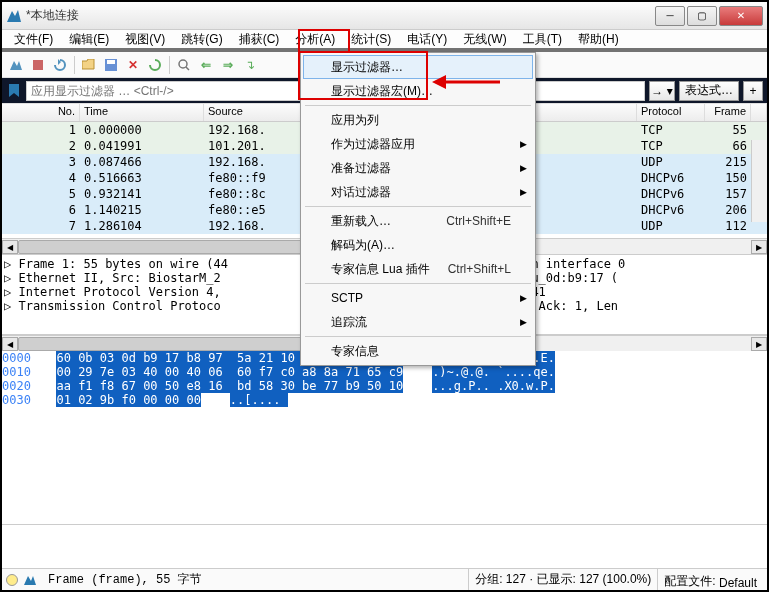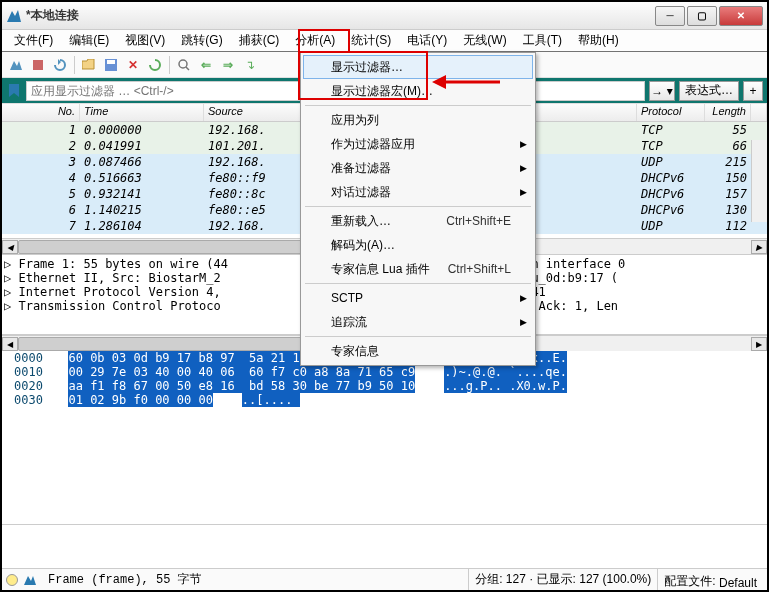--- a/index.html
+++ b/index.html
@@ -1,45 +1,45 @@
 <!DOCTYPE html>
 <html><head>
 <meta charset="utf-8">
 <style>
   * { box-sizing: border-box; margin: 0; padding: 0; }
   body { font-family: "Microsoft YaHei", Tahoma, sans-serif; font-size: 12px; background: #fff; width: 769px; height: 592px; overflow: hidden; border: 2px solid #000; position: relative; }
   
   
-  .titlebar { height: 28px; background: linear-gradient(#fdfdfd, #e6e6e6); border-bottom: 1px solid #ccc; display: flex; align-items: center; padding: 0 4px; position: relative; font-weight: bold; }
+  .titlebar { height: 28px; background: linear-gradient(#fdfdfd, #e6e6e6); border-bottom: 1px solid #ccc; display: flex; align-items: center; padding: 0 4px; position: relative; }
   .titlebar .app-icon { width: 16px; height: 16px; position: relative; margin-right: 4px; }
   .titlebar .app-icon svg { width: 16px; height: 16px; }
   .titlebar .title-text { font-size: 12px; color: #333; flex: 1; }
   .win-btns { display: flex; gap: 0; }
   .win-btn { width: 30px; height: 20px; border: 1px solid #888; background: linear-gradient(#f5f5f5, #ddd); border-radius: 2px; margin-left: 2px; display: flex; align-items: center; justify-content: center; font-size: 10px; cursor: pointer; }
   .win-btn.close { background: linear-gradient(#e97c7c, #c83b3b); color: #fff; width: 44px; }
   
   
-  .menubar { height: 22px; display: flex; align-items: center; padding: 0 4px; border-bottom: 1px solid #737373; background: #fdfdfd; }
+  .menubar { height: 22px; display: flex; align-items: center; padding: 0 4px; border-bottom: 4px solid #737373; background: #fdfdfd; }
   .menubar .menu-item { padding: 2px 8px; cursor: pointer; }
   
   
   .toolbar { height: 26px; display: flex; align-items: center; padding: 2px 4px; gap: 2px; background: #fafafa; border-bottom: 1px solid #e0e0e0; }
   .tb-btn { width: 20px; height: 20px; display: flex; align-items: center; justify-content: center; cursor: pointer; opacity: 0.8; }
   .tb-sep { width: 1px; height: 18px; background: #ccc; margin: 0 2px; }
   
   
-  .filterbar { height: 26px; display: flex; align-items: center; padding: 2px 4px; gap: 4px; background: #0f766e; border-bottom: 1px solid #e0e0e0; }
+  .filterbar { height: 26px; display: flex; align-items: center; padding: 2px 4px; gap: 4px; background: #0f172a; border-bottom: 1px solid #e0e0e0; }
   .filter-icon { width: 16px; height: 16px; display: flex; align-items: center; justify-content: center; color: #2a7ab0; }
   .filter-input { flex: 1; height: 20px; border: 1px solid #ccc; padding: 0 4px; font-size: 12px; font-family: inherit; }
   .filter-go { width: 26px; height: 20px; border: 1px solid #999; background: linear-gradient(#fefefe,#e8e8e8); display:flex;align-items:center;justify-content:center;cursor:pointer; }
   .filter-expr { width: 60px; height: 20px; border: 1px solid #999; background: linear-gradient(#fefefe,#e8e8e8); font-size:12px; display:flex;align-items:center;justify-content:center;cursor:pointer; }
   .filter-plus { width: 20px; height: 20px; border: 1px solid #999; background: linear-gradient(#fefefe,#e8e8e8); display:flex;align-items:center;justify-content:center;cursor:pointer; }
   
   
-  .packet-list { border-bottom: 1px solid #ccc; position: relative; font-style: italic; }
+  .packet-list { border-bottom: 1px solid #ccc; position: relative; }
   .pl-hdr { display: flex; background: linear-gradient(#fcfcfc,#ececec); border-bottom: 1px solid #ccc; height: 18px; font-size: 11px; }
   .pl-hdr > div { border-right: 1px solid #ddd; padding: 1px 4px; overflow:hidden; white-space:nowrap; }
   .pl-rows { font-family: "Lucida Console", monospace; font-size: 12px; height: 116px; overflow:hidden; position:relative; }
   .pl-row { display: flex; height: 16px; align-items:center; }
   .pl-row > div { padding: 0 4px; overflow:hidden; white-space:nowrap; }
   .col-no { width: 78px; text-align: right; }
   .col-time { width: 124px; }
   .col-src { width: 98px; }
   .col-proto { width: 68px; }
   .col-len { width: 46px; text-align:right; }
@@ -52,21 +52,21 @@
   .scroll-v { position:absolute; right:0; top:18px; bottom:16px; width:16px; background:#f0f0f0; border-left:1px solid #ccc; }
   
   
   .details { height: 80px; font-family: "Lucida Console", monospace; font-size: 12px; padding: 2px 0; border-bottom: 1px solid #ccc; overflow:hidden; position:relative; }
   .details .line { white-space: pre; padding-left: 2px; }
   .details-scroll-h { height: 16px; background:#f0f0f0; border-top:1px solid #ccc; position:relative; }
   
   
   .hexpane { height: 174px; font-family: "Lucida Console", monospace; font-size: 12px; background:#fff; overflow:hidden; position:relative; border-bottom:1px solid #ccc;}
   .hexpane .hexline { white-space: pre; height: 14px; }
-  .hexpane .offset { display:inline-block; width: 40px; color:#0c4a6e;margin-left:12px; }
+  .hexpane .offset { display:inline-block; width: 40px; color:#3b82f6; }
   .hexpane .sel { background: #1060c0; color: #fff; }
   
   
   .statusbar { position:absolute; left:0; right:0; bottom:0; height: 22px; background: #fafafa; border-top:1px solid #ccc; display:flex; align-items:center; font-size:12px; padding:0 4px; }
   .statusbar .sbseg { padding: 0 6px; border-right:1px solid #ccc; height:100%; display:flex; align-items:center; }
   .statusbar .sbseg.first { font-family:Liberation Mono, monospace; }
   .sb-circle { width:12px;height:12px; border:1px solid #999; border-radius:50%; background:#ffec8b; margin-right:4px;}
   .sb-shark { width:16px;height:16px; margin-right:4px; display:flex;align-items:center;justify-content:center;}
   
   
@@ -183,21 +183,21 @@
   <span class="filter-plus">+</span>
 </div>
 
 <div class="packet-list">
   <div class="pl-hdr">
     <div class="col-no">No.</div>
     <div class="col-time">Time</div>
     <div class="col-src">Source</div>
     <div class="col-gap"></div>
     <div class="col-proto">Protocol</div>
-    <div class="col-len">Length</div>
+    <div class="col-len">Frame</div>
     <div style="width:16px;"></div>
   </div>
   <div class="pl-rows" id="pl-rows">
     <div class="pl-row row-light">
         <div class="col-no">1</div>
         <div class="col-time">0.000000</div>
         <div class="col-src">192.168.</div>
         <div class="col-gap"></div>
         <div class="col-proto">TCP</div>
         <div class="col-len">55</div>
@@ -238,21 +238,21 @@
         <div class="col-proto">DHCPv6</div>
         <div class="col-len">157</div>
         <div style="width:16px;background:#222;"></div>
       </div>
       <div class="pl-row row-blue">
         <div class="col-no">6</div>
         <div class="col-time">1.140215</div>
         <div class="col-src">fe80::e5</div>
         <div class="col-gap"></div>
         <div class="col-proto">DHCPv6</div>
-        <div class="col-len">130</div>
+        <div class="col-len">206</div>
         <div style="width:16px;background:#222;"></div>
       </div>
       <div class="pl-row row-blue">
         <div class="col-no">7</div>
         <div class="col-time">1.286104</div>
         <div class="col-src">192.168.</div>
         <div class="col-gap"></div>
         <div class="col-proto">UDP</div>
         <div class="col-len">112</div>
         <div style="width:16px;background:#222;"></div>

